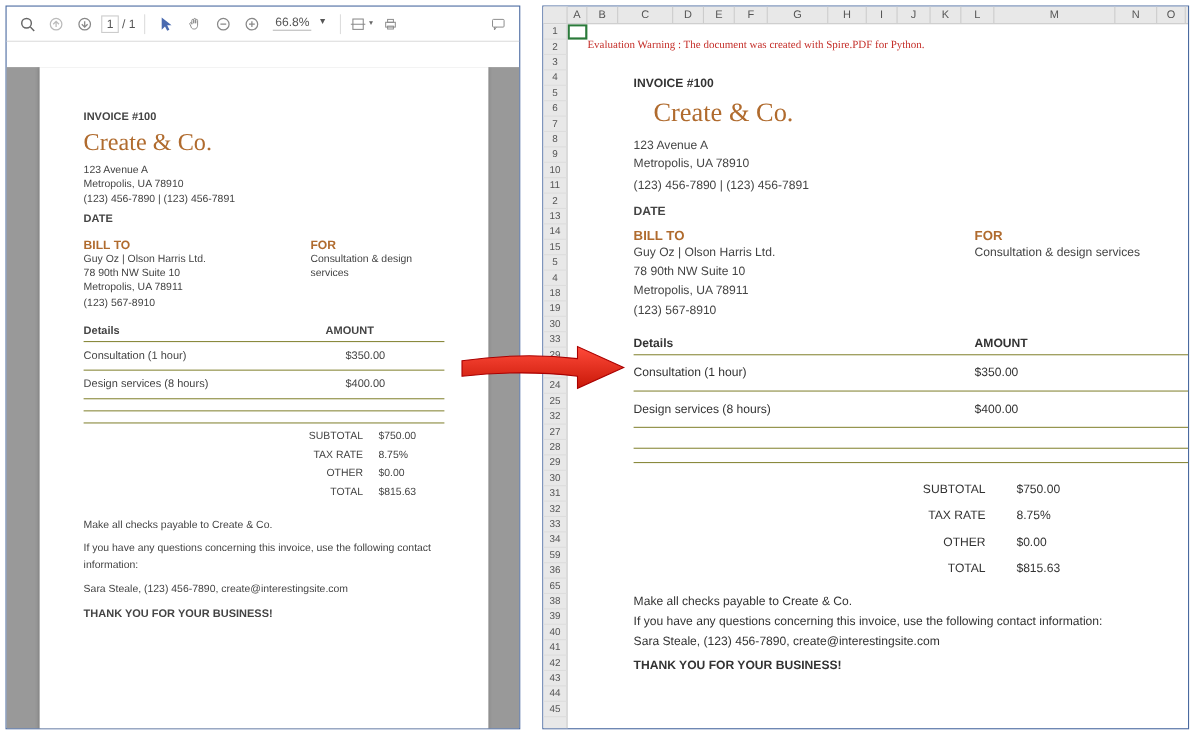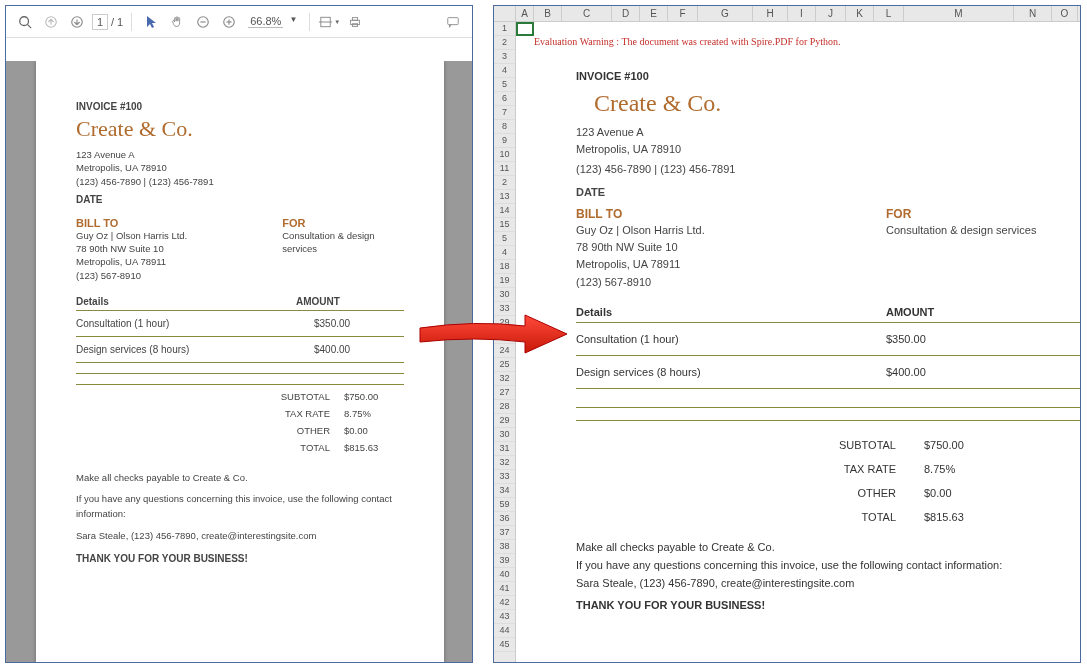--- a/index.html
+++ b/index.html
@@ -304,21 +304,21 @@
         <div class="xl-rh">27</div>
         <div class="xl-rh">28</div>
         <div class="xl-rh">29</div>
         <div class="xl-rh">30</div>
         <div class="xl-rh">31</div>
         <div class="xl-rh">32</div>
         <div class="xl-rh">33</div>
         <div class="xl-rh">34</div>
         <div class="xl-rh">59</div>
         <div class="xl-rh">36</div>
-        <div class="xl-rh">37</div>
+        <div class="xl-rh">65</div>
         <div class="xl-rh">38</div>
         <div class="xl-rh">39</div>
         <div class="xl-rh">40</div>
         <div class="xl-rh">41</div>
         <div class="xl-rh">42</div>
         <div class="xl-rh">43</div>
         <div class="xl-rh">44</div>
         <div class="xl-rh">45</div>
       </div>
     <div class="xl-cells">

